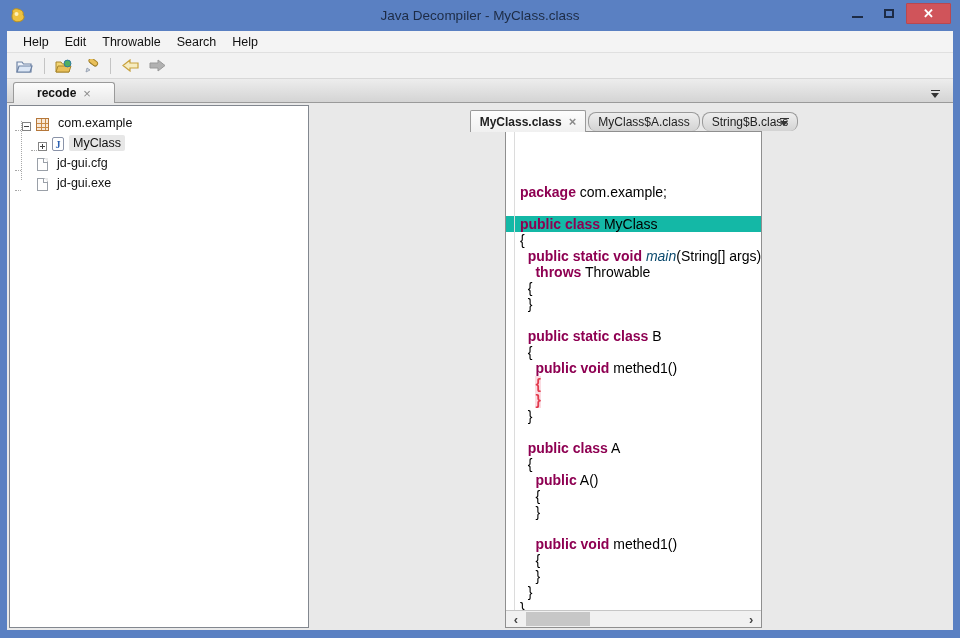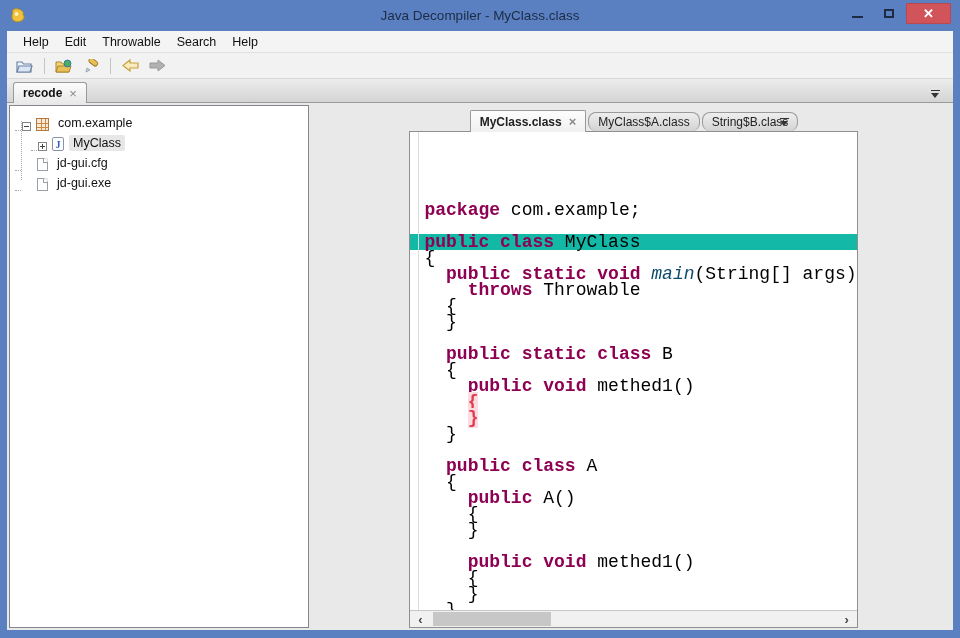--- a/index.html
+++ b/index.html
@@ -23,21 +23,21 @@
   .menubar { height:22px; background:#f4f4f4; border-bottom:1px solid #e0e0e0; display:flex; align-items:center; padding-left:8px; }
   .menu-item { padding:2px 8px; font-size:12.5px; color:#111; cursor:default; }
 
   .toolbar { height:26px; background:#f2f2f2; border-bottom:1px solid #d8d8d8; display:flex; align-items:center; padding-left:6px; gap:3px; }
   .tb-btn { border:none; background:transparent; width:24px; height:22px; display:flex; align-items:center; justify-content:center; cursor:default; }
   .tb-sep { width:1px; height:16px; background:#c4c4c4; margin:0 4px; }
   .tb-ic { display:flex; }
 
   
   .outer-strip { height:24px; background:linear-gradient(#ededed,#d4d4d4); border-bottom:1px solid #9a9a9a; display:flex; align-items:flex-end; padding-left:6px; position:relative; }
-  .otab { height:21px; display:flex; align-items:center; gap:7px; padding:0 9px; border:1px solid #9a9a9a; border-bottom:none; border-radius:3px 3px 0 0; background:linear-gradient(#fcfcfc,#e9e9e9); margin-bottom:-1px; z-index:2; }
+  .otab { height:21px; display:flex; align-items:center; gap:7px; padding:0 23px; border:1px solid #9a9a9a; border-bottom:none; border-radius:3px 3px 0 0; background:linear-gradient(#fcfcfc,#e9e9e9); margin-bottom:-1px; z-index:2; }
   .otab-label { font-size:12px; font-weight:bold; color:#111; }
   .tab-close { font-size:13px; color:#8a8a8a; line-height:1; cursor:default; }
   .overflow-btn { position:absolute; right:10px; bottom:4px; width:16px; display:flex; flex-direction:column; align-items:center; cursor:default; }
   .overflow-btn .bar { width:9px; height:1px; background:#333; margin-bottom:2px; }
   .overflow-btn .arr { width:0; height:0; border-left:4px solid transparent; border-right:4px solid transparent; border-top:5px solid #333; }
 
   
   .main { flex:1; background:#e9e9e9; display:flex; padding:2px; min-height:0; }
 
   
@@ -64,21 +64,21 @@
 
   
   .editor-pane { flex:1; margin-left:7px; display:flex; flex-direction:column; min-width:0;align-items:center; }
   .editor-tabs { height:26px; padding-top:4px; display:flex; align-items:flex-end; position:relative; padding-left:1px; }
   .etab { display:flex; align-items:center; gap:7px; padding:0 9px; border:1px solid #9a9a9a; border-bottom:none; border-radius:2px 2px 0 0; font-size:12px; color:#222; cursor:default; white-space:nowrap; }
   .etab.active { height:22px; background:linear-gradient(#fdfdfd,#f0f0f0); font-weight:bold; margin-bottom:-1px; z-index:2; }
   .etab.inactive { height:19px; background:linear-gradient(#eeeeee,#d3d3d3); margin-left:2px;border-radius:8px; }
   .editor-tabs .overflow-btn { bottom:5px; right:6px; }
   .editor-body { flex:1; background:#fff; border:1px solid #8f8f8f; display:flex; flex-direction:column; min-height:0; }
 
-  .code-area { flex:1; position:relative; overflow:hidden; padding-top:22px; font-family:Liberation Mono, monospace; font-size:18px; line-height:16px; white-space:pre; cursor:text; }
+  .code-area { flex:1; position:relative; overflow:hidden; padding-top:4px; font-family:Liberation Sans, sans-serif; font-size:14px; line-height:16px; white-space:pre; cursor:text; }
   .code-margin-line { position:absolute; left:8px; top:0; bottom:0; border-left:1px solid #dcdcdc; }
   .code-line { padding-left:14px; min-height:16px; }
   .code-line.hl { background:#14b8a6; }
   .tok-p { color:#000; }
   .tok-k { color:#8e0052; font-weight:bold; }
   .tok-i { color:#0c4a6e; font-style:italic; }
   .tok-r { color:#e23b4e; font-weight:bold; background:#fbdce2; }
 
   
   .hscroll { flex:none; height:17px; background:#f1f1f1; border-top:1px solid #c6c6c6; position:relative; }

